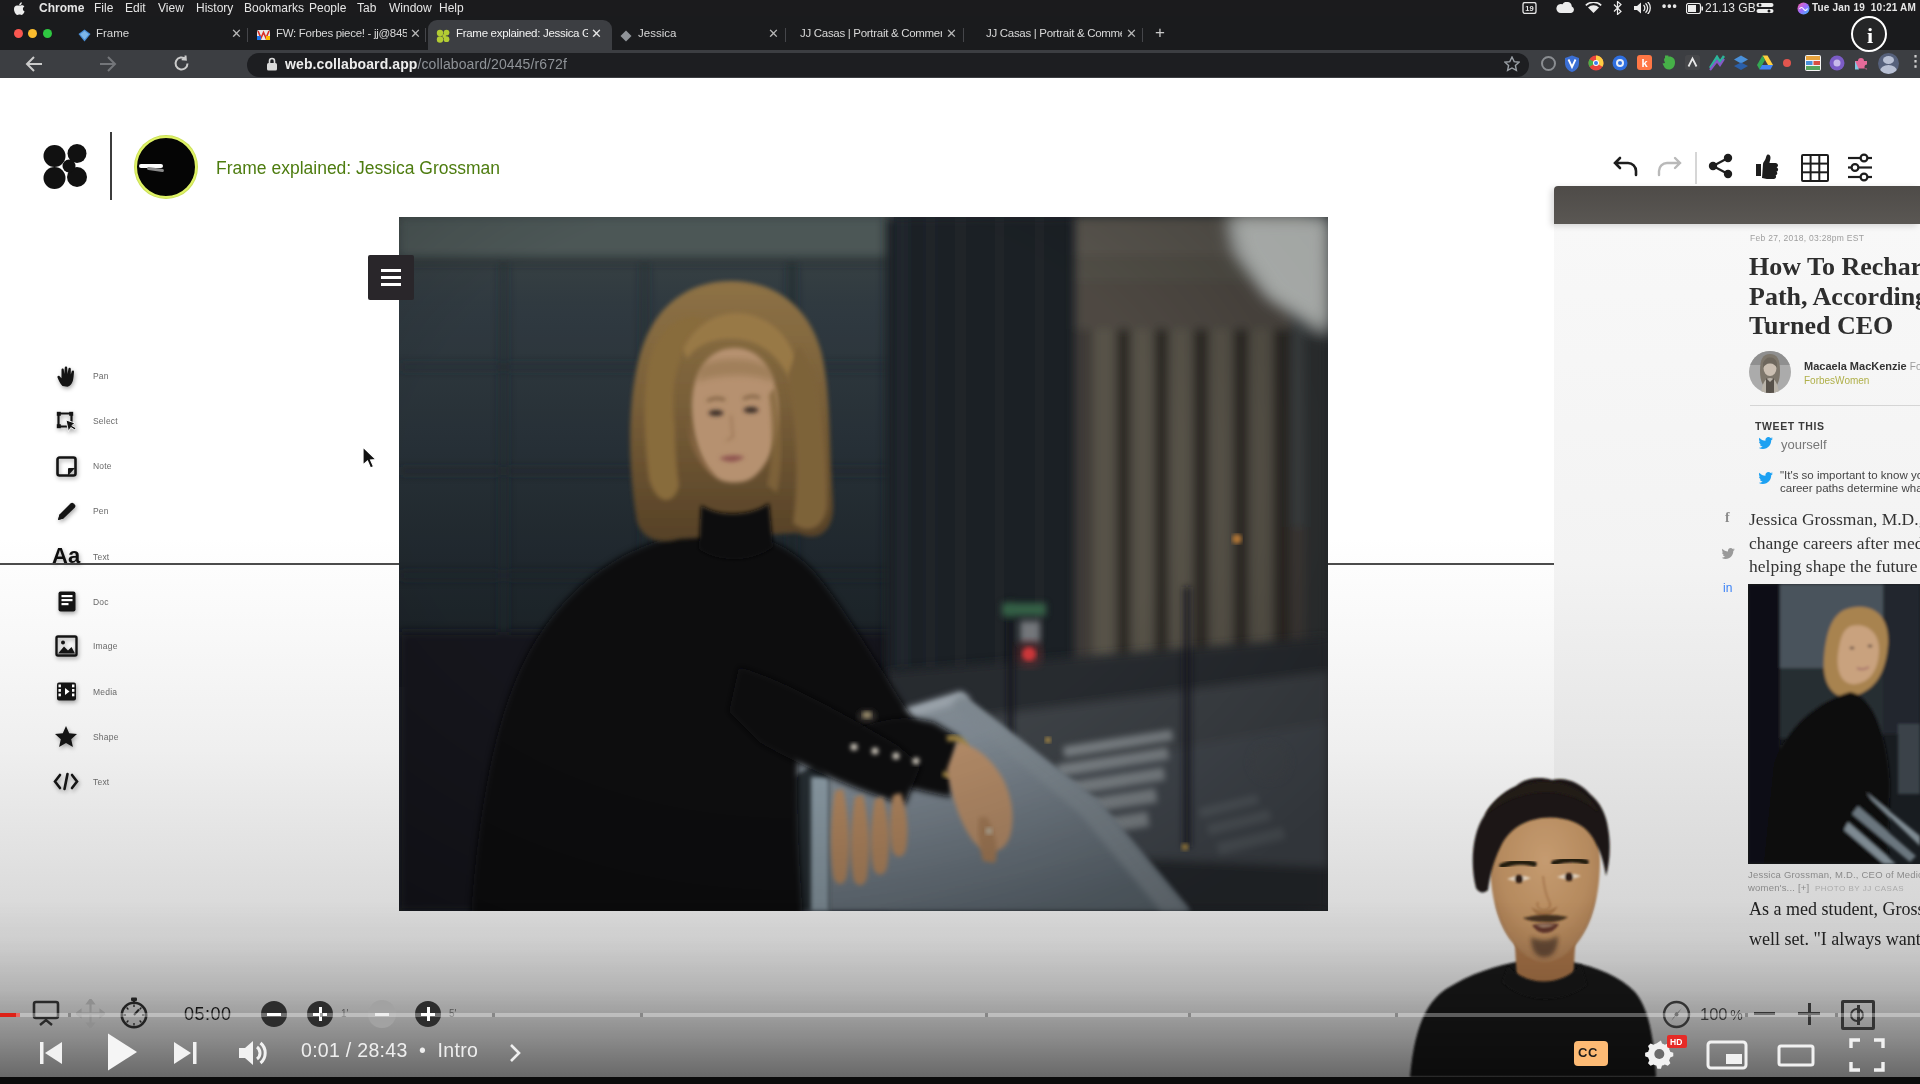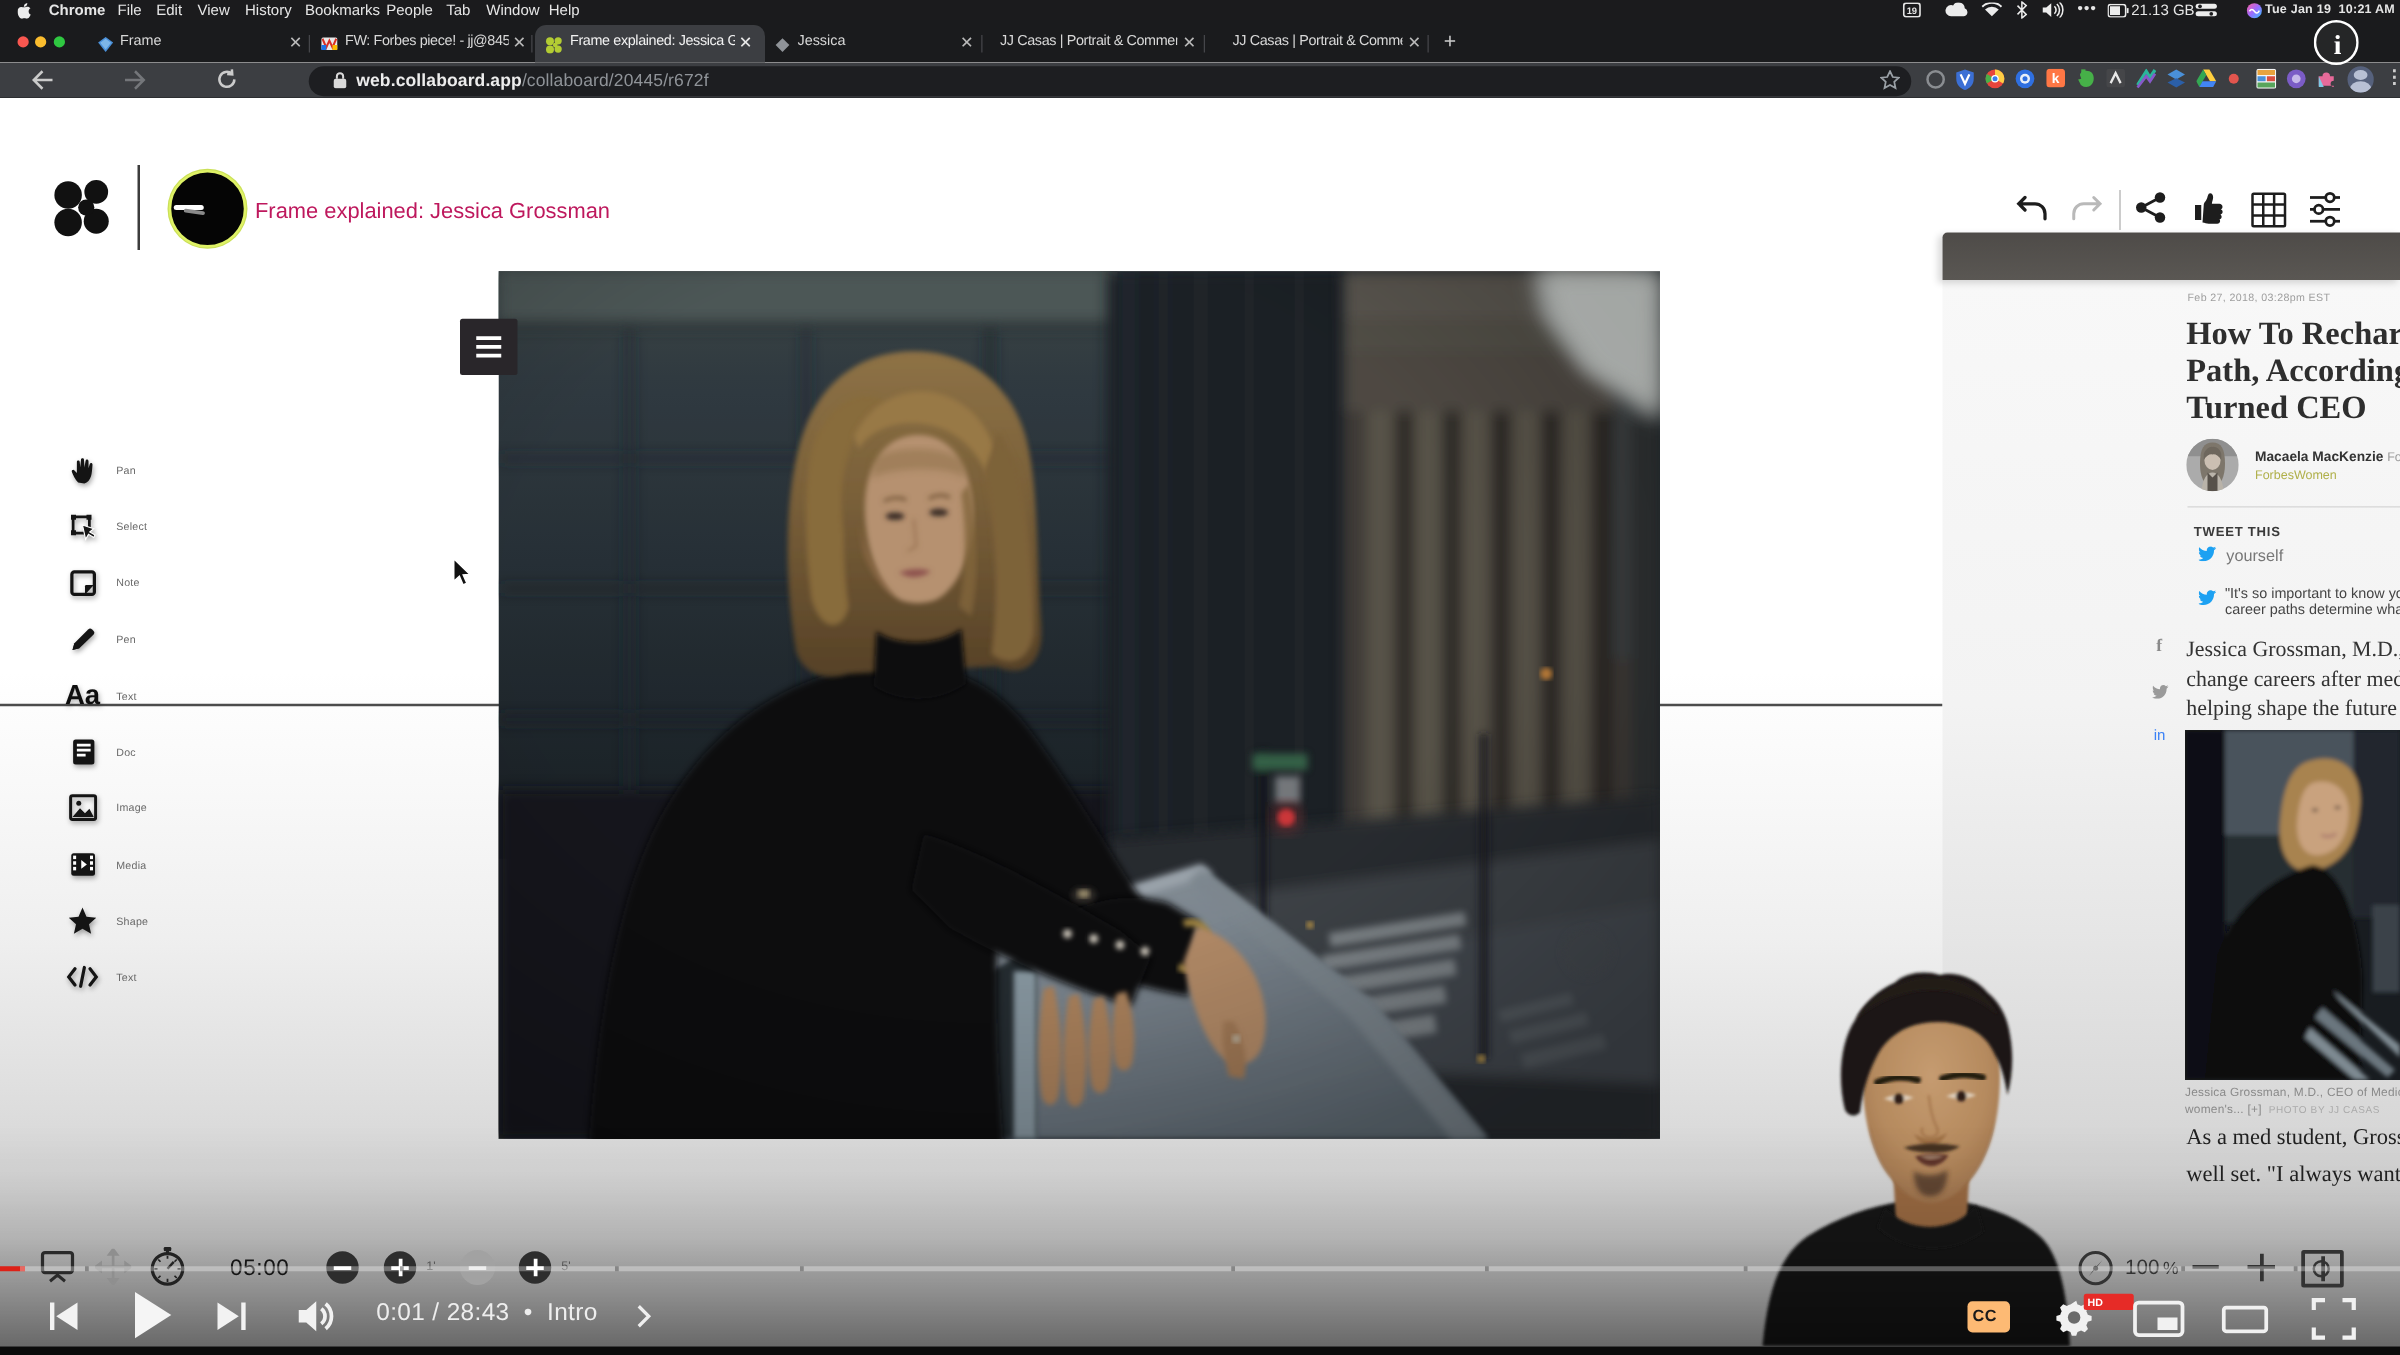--- a/index.html
+++ b/index.html
@@ -296,21 +296,21 @@
     <circle cx="12.5" cy="36" r="11" fill="#111"></circle>
     <circle cx="35" cy="35" r="10" fill="#111"></circle>
     <circle cx="27" cy="24" r="6.5" fill="#111"></circle>
   </svg>
   <div class="abs" style="left:110px;top:132px;width:2px;height:68px;background:#3c3c3c"></div>
 
   <div class="abs" style="left:135px;top:136px;width:62px;height:62px;border-radius:50%;background:#050505;border:2.5px solid #dff266;box-shadow:0 0 0 1px #cbe058;">
     <div class="abs" style="left:2px;top:26px;width:24px;height:4px;background:#fdfdfd;border-radius:2px"></div>
     <div class="abs" style="left:10px;top:30px;width:17px;height:3px;background:#8a8a8a;border-radius:2px;transform:rotate(8deg)"></div>
   </div>
-  <span class="abs nw" style="left:204px;top:158px;font-size:17.5px;color:#be185d">Frame explained: Jessica Grossman</span>
+  <span class="abs nw" style="left:216px;top:158px;font-size:17.5px;color:#4d7c0f">Frame explained: Jessica Grossman</span>
 
   <svg class="abs" style="left:1612px;top:152px" width="260px" height="32" viewBox="0 0 260 32">
     <g fill="none" stroke="#1d1d1d" stroke-width="2.6" stroke-linecap="round">
       <path d="M8,6 L3,11 L8,16 M3,11 L16,11 a8,8 0 0 1 8,8 v4"></path>
     </g>
     <g fill="none" stroke="#b9b9b9" stroke-width="2.4" stroke-linecap="round">
       <path d="M63,6 L68,11 L63,16 M68,11 L55,11 a8,8 0 0 0 -8,8 v4"></path>
     </g>
     <line x1="84" y1="-6" x2="84" y2="38" stroke="#c9c9c9" stroke-width="1.5"></line>
     <g fill="#1d1d1d">
@@ -586,21 +586,21 @@
     </svg>
 
   <div class="abs" style="left:1574px;top:1041px;width:34px;height:25px;background:#fdba74;border-radius:4px">
       <span class="abs nw" style="left:4px;top:4px;font-size:13px;font-weight:bold;color:#1a1a1a;letter-spacing:0.5px">CC</span>
     </div>
 
   <svg class="abs" style="left:1644px;top:1038px" width="34" height="34" viewBox="0 0 34 34">
       <path d="M17,4 l1.2,3.5 a10,10 0 0 1 3.2,1.3 l3.4,-1.5 l2.9,2.9 l-1.5,3.4 a10,10 0 0 1 1.3,3.2 l3.5,1.2 v4 l-3.5,1.2 a10,10 0 0 1 -1.3,3.2 l1.5,3.4 l-2.9,2.9 l-3.4,-1.5 a10,10 0 0 1 -3.2,1.3 l-1.2,3.5 h-4 l-1.2,-3.5 a10,10 0 0 1 -3.2,-1.3 l-3.4,1.5 l-2.9,-2.9 l1.5,-3.4 a10,10 0 0 1 -1.3,-3.2 l-3.5,-1.2 v-4 l3.5,-1.2 a10,10 0 0 1 1.3,-3.2 l-1.5,-3.4 l2.9,-2.9 l3.4,1.5 a10,10 0 0 1 3.2,-1.3 Z" transform="translate(2,-1) scale(0.88)" fill="#f1f1f1"></path>
       <circle cx="15.3" cy="16" r="5" fill="#6b6b6b"></circle>
     </svg>
-  <div class="abs" style="left:1667px;top:1035px;width:40px;height:13px;background:#e62b27;border-radius:2px">
+  <div class="abs" style="left:1667px;top:1035px;width:20px;height:13px;background:#e62b27;border-radius:2px">
       <span class="abs nw" style="left:3px;top:1.5px;font-size:8.5px;font-weight:bold;color:#fff">HD</span>
     </div>
 
   <svg class="abs" style="left:1706px;top:1040px" width="42" height="30" viewBox="0 0 42 30">
       <rect x="2" y="2" width="38" height="26" rx="3" fill="none" stroke="#f1f1f1" stroke-width="3"></rect>
       <rect x="20" y="14" width="16" height="10" fill="#f1f1f1"></rect>
     </svg>
 
   <svg class="abs" style="left:1777px;top:1044px" width="38" height="23" viewBox="0 0 38 23">
       <rect x="2" y="2" width="34" height="19" rx="2" fill="none" stroke="#f1f1f1" stroke-width="3"></rect>

